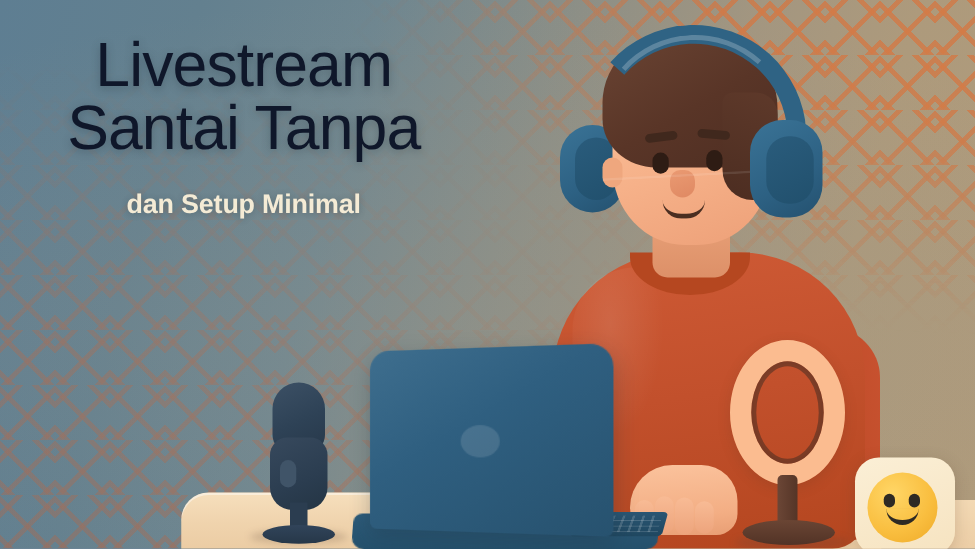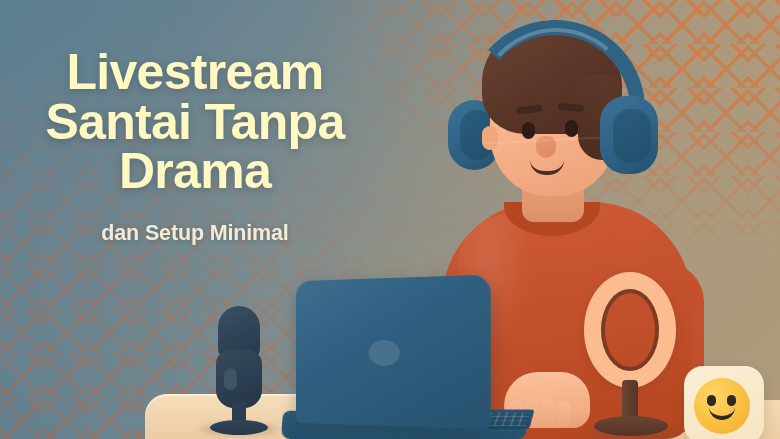--- a/index.html
+++ b/index.html
@@ -77,27 +77,26 @@
 
   
   .text-block {
     position:absolute;
     left:0; top:28px;
     width:390px;
     text-align:center;
     z-index:30;
   }
   .headline {
-    color:#fef9c3;
+    color:#0f172a;
     font-size:50px;
     line-height:.99;
-    font-weight:bold;
+    font-weight:normal;
     letter-spacing:-.7px;
     text-shadow:0 2px 7px rgba(40,55,65,.34);
-    margin-top:20px;
   }
   .headline .ln { display:block; }
   .subhead {
     margin-top:23px;
     color:#F4EBD5;
     font-size:21.5px;
     line-height:1.26;
     font-weight:bold;
     letter-spacing:-.15px;
     text-shadow:0 1px 5px rgba(40,55,65,.32);
@@ -410,21 +409,20 @@
 
   <div class="bg-base"></div>
   <div class="bg-pattern"></div>
   <div class="bg-pattern-warm"></div>
   <div class="bg-soft"></div>
 
   <div class="text-block">
     <div class="headline">
       <span class="ln">Livestream</span>
       <span class="ln">Santai Tanpa</span>
-      <span class="ln">Drama</span>
     </div>
     <div class="subhead">
       <span class="ln">dan Setup Minimal</span>
     </div>
   </div>
 
   <div class="desk-right"></div>
   <div class="desk"></div>
 
   <div class="sh sh-lap"></div>

